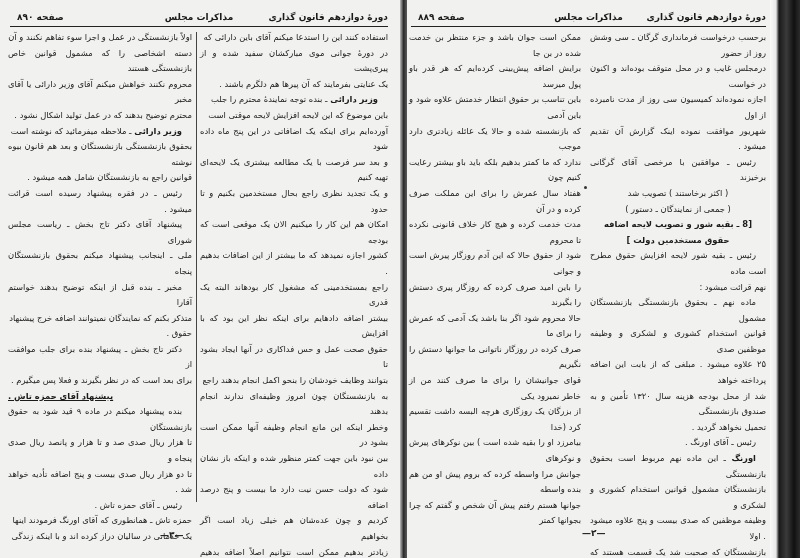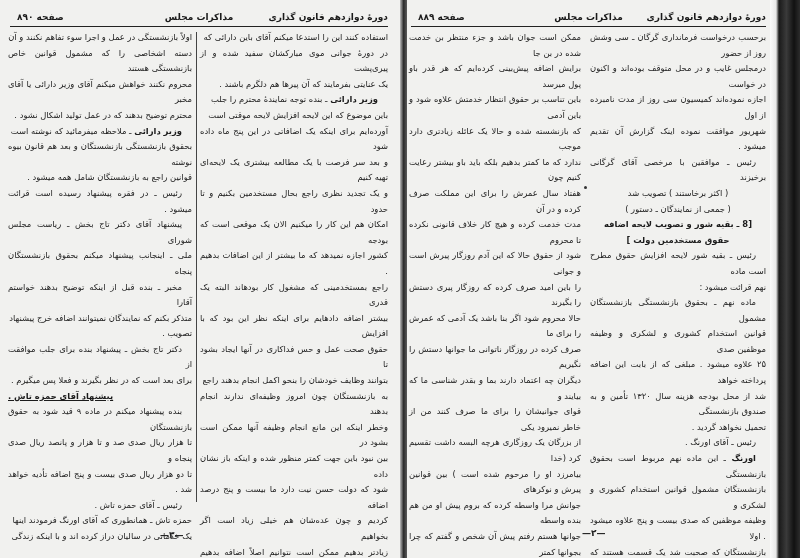--- a/index.html
+++ b/index.html
@@ -66,21 +66,21 @@
         <p>محروم نکنند خواهش میکنم آقای وزیر دارائی یا آقای مخبر</p>
         <p>محترم توضیح بدهند که در عمل تولید اشکال نشود .</p>
         <p class="ind"><span class="spk">وزیر دارائی</span><span> ـ ملاحظه میفرمائید که نوشته است</span></p>
         <p>بحقوق بازنشستگی بازنشستگان و بعد هم قانون بیوه نوشته</p>
         <p>قوانین راجع به بازنشستگان شامل همه میشود .</p>
         <p class="ind">رئیس ـ در فقره پیشنهاد رسیده است قرائت میشود .</p>
         <p class="ind">پیشنهاد آقای دکتر تاج بخش ـ ریاست مجلس شورای</p>
         <p>ملی ـ اینجانب پیشنهاد میکنم بحقوق بازنشستگان پنجاه</p>
         <p class="ind">مخبر ـ بنده قبل از اینکه توضیح بدهند خواستم آقارا</p>
         <p>متذکر بکنم که نمایندگان نمیتوانند اضافه خرج پیشنهاد</p>
-        <p>تصویب .</p>
+        <p>حقوق .</p>
         <p class="ind">دکتر تاج بخش ـ پیشنهاد بنده برای جلب موافقت از</p>
         <p>برای بعد است که در نظر بگیرند و فعلا پس میگیرم .</p>
         <p class="u">پیشنهاد آقای حمزه تاش .</p>
         <p class="ind">بنده پیشنهاد میکنم در ماده ۹ قید شود به حقوق بازنشستگان</p>
         <p>تا هزار ریال صدی صد و تا هزار و پانصد ریال صدی پنجاه و</p>
         <p>تا دو هزار ریال صدی بیست و پنج اضافه تأدیه خواهد شد .</p>
         <p class="ind">رئیس ـ آقای حمزه تاش .</p>
         <p>حمزه تاش ـ همانطوری که آقای اورنگ فرمودند اینها</p>
         <p>یک خدماتی در سالیان دراز کرده اند و با اینکه زندگی</p>
       </div>
@@ -123,24 +123,23 @@
         <p>برایش اضافه پیش‌بینی کرده‌ایم که هر قدر باو پول میرسد</p>
         <p>باین تناسب بر حقوق انتظار خدمتش علاوه شود و باین آدمی</p>
         <p>که بازنشسته شده و حالا یک عائله زیادتری دارد موجب</p>
         <p>ندارد که ما کمتر بدهیم بلکه باید باو بیشتر رعایت کنیم چون</p>
         <p>هفتاد سال عمرش را برای این مملکت صرف کرده و در آن</p>
         <p>مدت خدمت کرده و هیچ کار خلاف قانونی نکرده تا محروم</p>
         <p>شود از حقوق حالا که این آدم روزگار پیرش است و جوانی</p>
         <p>را باین امید صرف کرده که روزگار پیری دستش را بگیرند</p>
         <p>حالا محروم شود اگر بنا باشد یک آدمی که عمرش را برای ما</p>
         <p>صرف کرده در روزگار ناتوانی ما جوانها دستش را نگیریم</p>
-        <p>دیگران چه اعتماد دارند بما و بقدر شناسی ما که بیایند و</p>
         <p>قوای جوانیشان را برای ما صرف کنند من از خاطر نمیرود یکی</p>
         <p>از بزرگان یک روزگاری هرچه البسه داشت تقسیم کرد (خدا</p>
-        <p>بیامرزد او را مرحوم شده است ) بین قوانین پیرش و نوکرهای</p>
+        <p>بیامرزد او را بقیه شده است ) بین نوکرهای پیرش و نوکرهای</p>
         <p>جوانش مرا واسطه کرده که بروم پیش او من هم بنده واسطه</p>
         <p>جوانها هستم رفتم پیش آن شخص و گفتم که چرا بجوانها کمتر</p>
       </div>
     <div class="footer" style="left:175px;top:528px;">—۲—</div>
     <div class="bullet" style="left:177px;top:186px;"></div>
   </div>
 
   <div class="edge"></div>
 </div>
 

